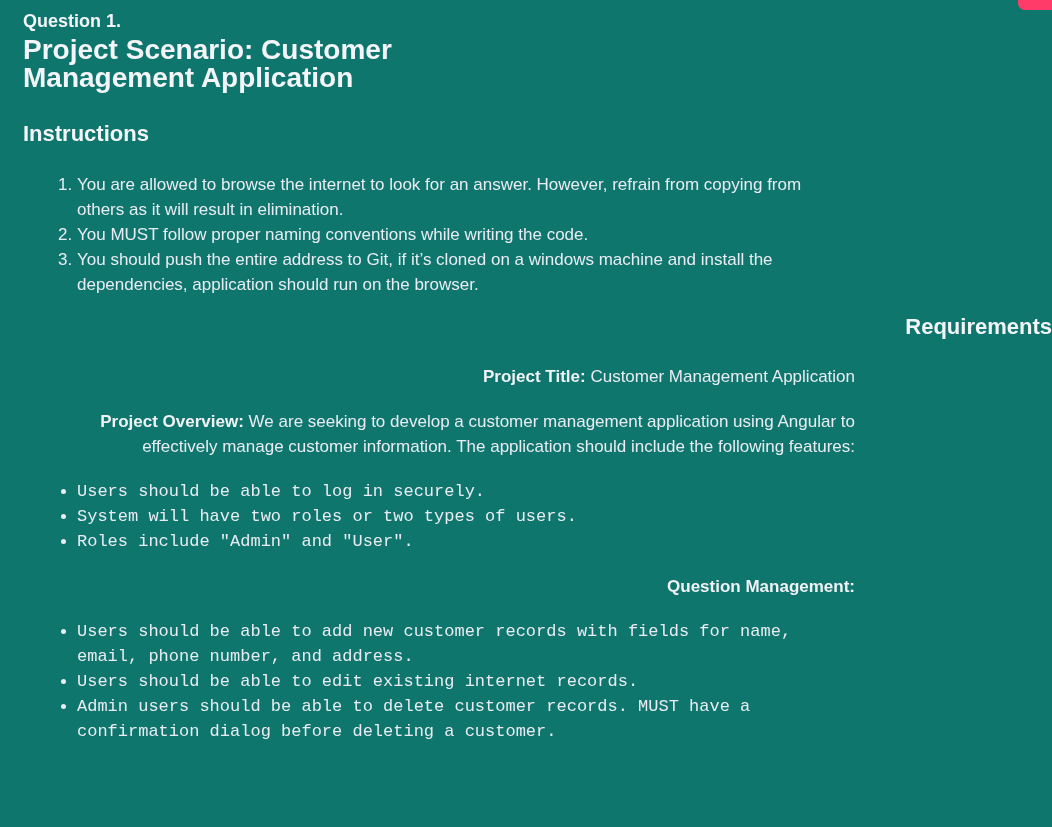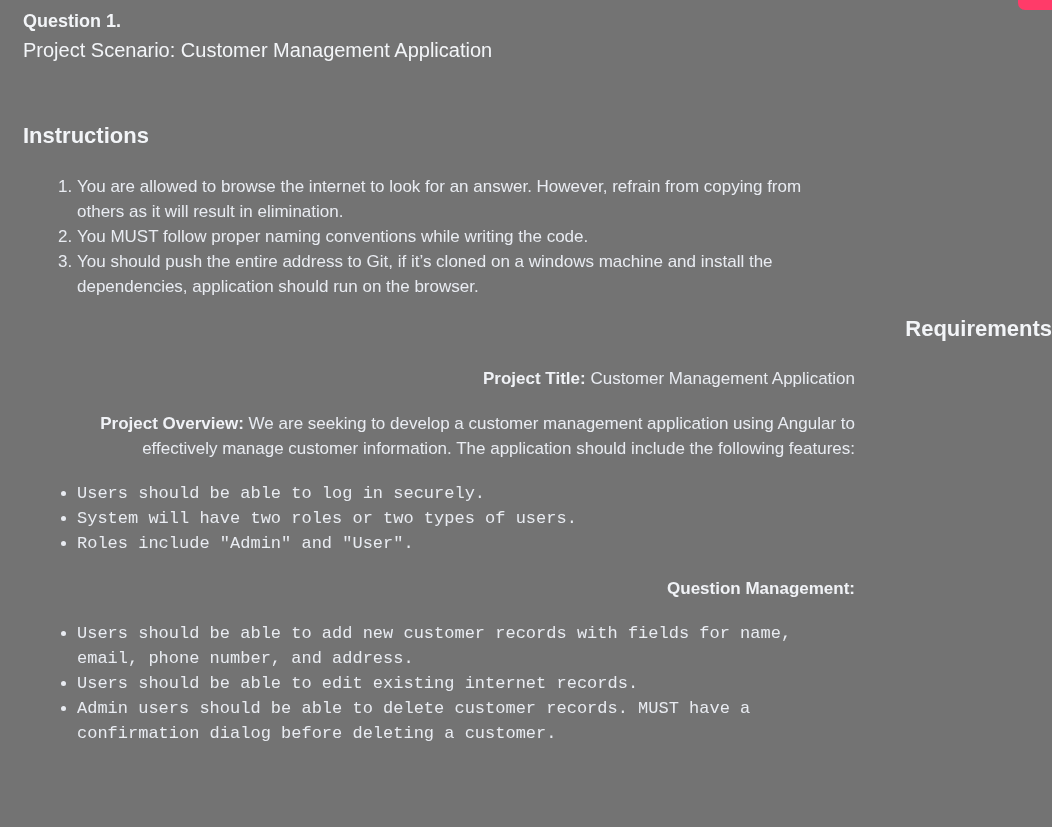--- a/index.html
+++ b/index.html
@@ -9,21 +9,21 @@
     overflow: hidden;
     background: #222c48;
     color: #e9ecf2;
     font-family: "Liberation Sans", "DejaVu Sans", sans-serif;
     font-size: 17px;
   }
   .page {
     position: relative;
     width: 1052px;
     height: 827px;
-    background: #737373;
+    background: #0f766e;
   }
   .pink-btn {
     position: absolute;
     top: 0;
     right: 0;
     width: 34px;
     height: 10px;
     background: #ff3b69;
     border-radius: 0 0 0 7px;
   }
@@ -31,34 +31,34 @@
     padding: 10px 0 0 23px;
   }
   .qlabel {
     font-size: 18px;
     font-weight: 700;
     line-height: 23px;
     color: #f3f5f8;
   }
   h1 {
     margin: 3px 0 0 0;
-    font-size: 20px;
-    font-weight: 400;
+    font-size: 28px;
+    font-weight: 700;
     line-height: 28px;
     max-width: 540px;
     color: #f3f5f8;
   }
   h2 {
     font-size: 22px;
     font-weight: 700;
     line-height: 27px;
     color: #f3f5f8;
     margin: 0;
   }
-  .h-instructions { margin-top: 58px; }
+  .h-instructions { margin-top: 28px; }
   .h-requirements { margin-top: 16px; text-align: right; }
   ol, ul {
     margin: 4px;
     box-sizing: border-box;
     width: 805px;
     padding: 0 0 0 50px;
     line-height: 25px;
   }
   ol { margin-top: 25px; }
   ul { margin-top: 20px; font-family: Liberation Mono, monospace; }

